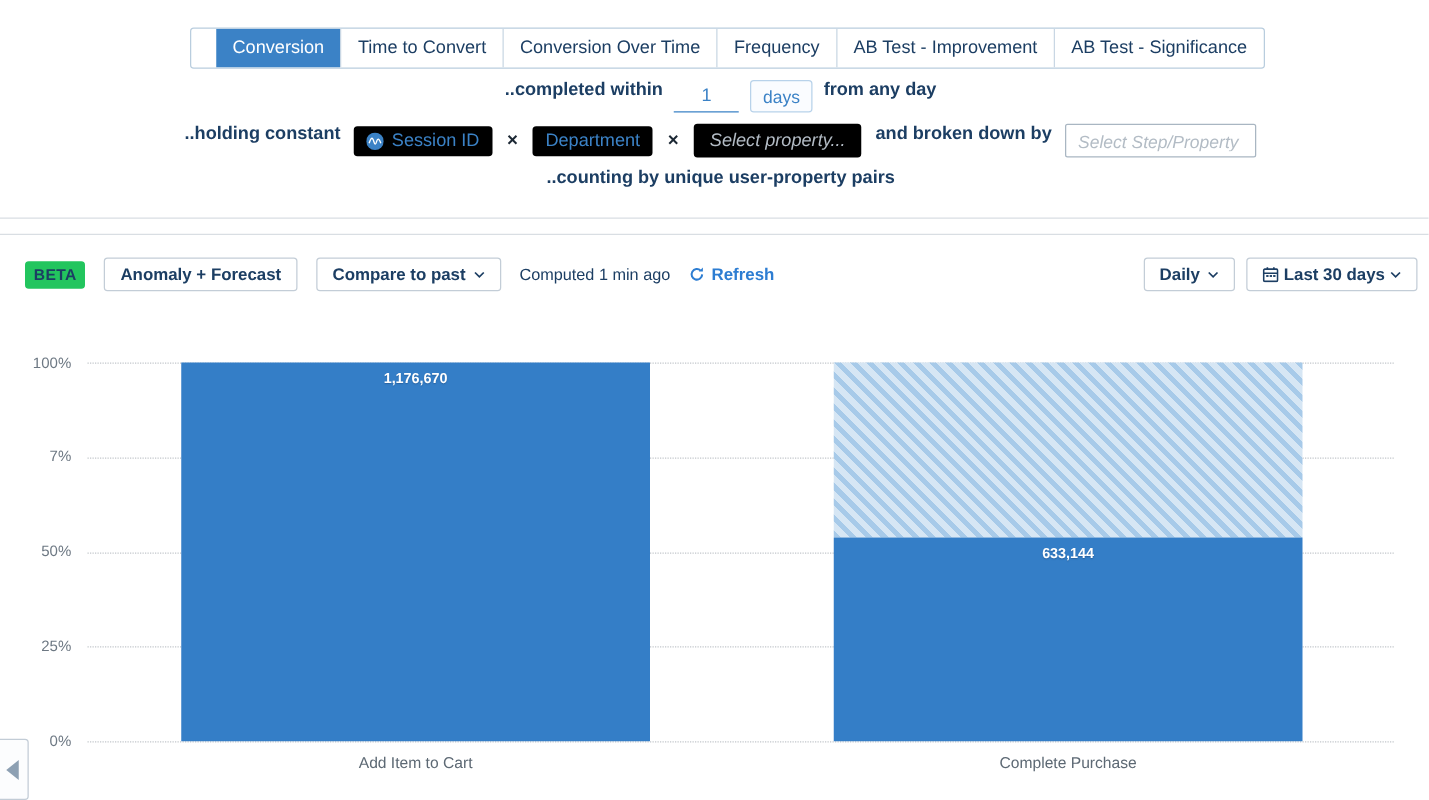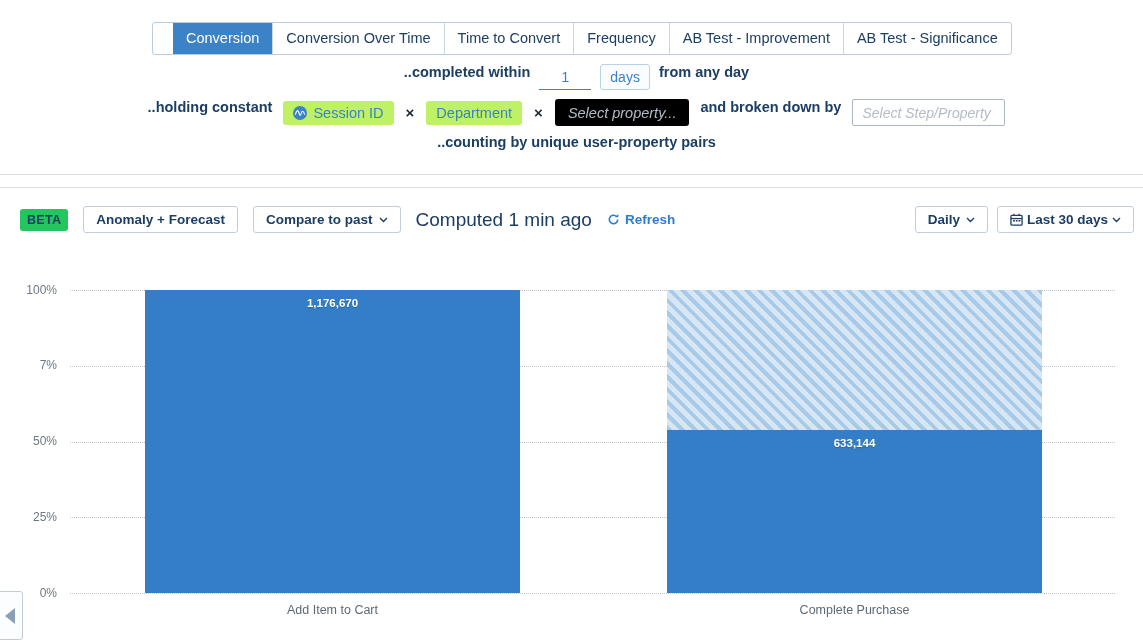--- a/index.html
+++ b/index.html
@@ -34,21 +34,21 @@
   .window-input{
     width:52px;border:none;border-bottom:1.5px solid #3b82c6;outline:none;
     text-align:center;font-size:14.5px;color:#3b82c6;background:transparent;
     font-family:"Liberation Sans",sans-serif;padding:2px 0;
   }
   .unit-btn{
     background:#fafcff;border:1px solid #b8d2ea;border-radius:3px;color:#3b82c6;
     font-size:14px;padding:3px 9px;cursor:pointer;font-family:"Liberation Sans",sans-serif;
   }
   .chip{
-    display:inline-flex;align-items:center;gap:6px;background:#bef264;
+    display:inline-flex;align-items:center;gap:6px;background:#000000;
     border-radius:3px;padding:4px 10px;color:#3b82c6;cursor:pointer;white-space:nowrap;
   }
   .chip .prop-icon{display:inline-flex;}
   .chip.placeholder-chip{
     background:#000000;color:#b3bcc5;font-style:italic;padding:4px 13px;
   }
   .remove-x{
     color:#1b2733;font-weight:700;font-size:15px;cursor:pointer;line-height:1;
     padding:0 1px;
   }
@@ -74,21 +74,21 @@
   .beta-badge{
     background:#22c55e;color:#1c3e63;font-weight:700;font-size:12.5px;
     border-radius:3px;padding:4px 7px;letter-spacing:.3px;
   }
   .tbtn{
     display:inline-flex;align-items:center;gap:6px;background:#fff;
     border:1px solid #c3cdd7;border-radius:3px;color:#1c3e63;font-weight:700;
     font-size:13.5px;padding:5px 12px;cursor:pointer;white-space:nowrap;
     font-family:"Liberation Sans",sans-serif;
   }
-  .computed-text{font-size:19px;color:#1c3e63;}
+  .computed-text{font-size:13px;color:#1c3e63;}
   .refresh-link{
     display:inline-flex;align-items:center;gap:5px;color:#2d7dd2;font-weight:700;
     font-size:13.5px;cursor:pointer;
   }
   .chev{color:#1c3e63;}
 
   
   .chart{position:absolute;top:0;left:0;width:1143px;height:640px;pointer-events:none;}
   .gridline{position:absolute;height:0;border-top:1px dotted #c2c6cb;}
   .ytick{
@@ -119,22 +119,22 @@
     border-right:10px solid #8da0b3;margin-left:6px;
   }
 </style>
 </head>
 <body>
 
 <div class="page">
 
   <div class="tab-bar" id="tab-bar">
       <div class="tab selected">Conversion</div>
+      <div class="tab">Time to Convert</div>
       <div class="tab">Conversion Over Time</div>
-      <div class="tab">Time to Convert</div>
       <div class="tab">Frequency</div>
       <div class="tab">AB Test - Improvement</div>
       <div class="tab">AB Test - Significance</div>
     </div>
 
   <div class="qrow row-completed">
     <span class="qlabel">..completed within</span>
     <input class="window-input" value="1" style="">
     <button class="unit-btn">days</button>
     <span class="qlabel">from any day</span>

